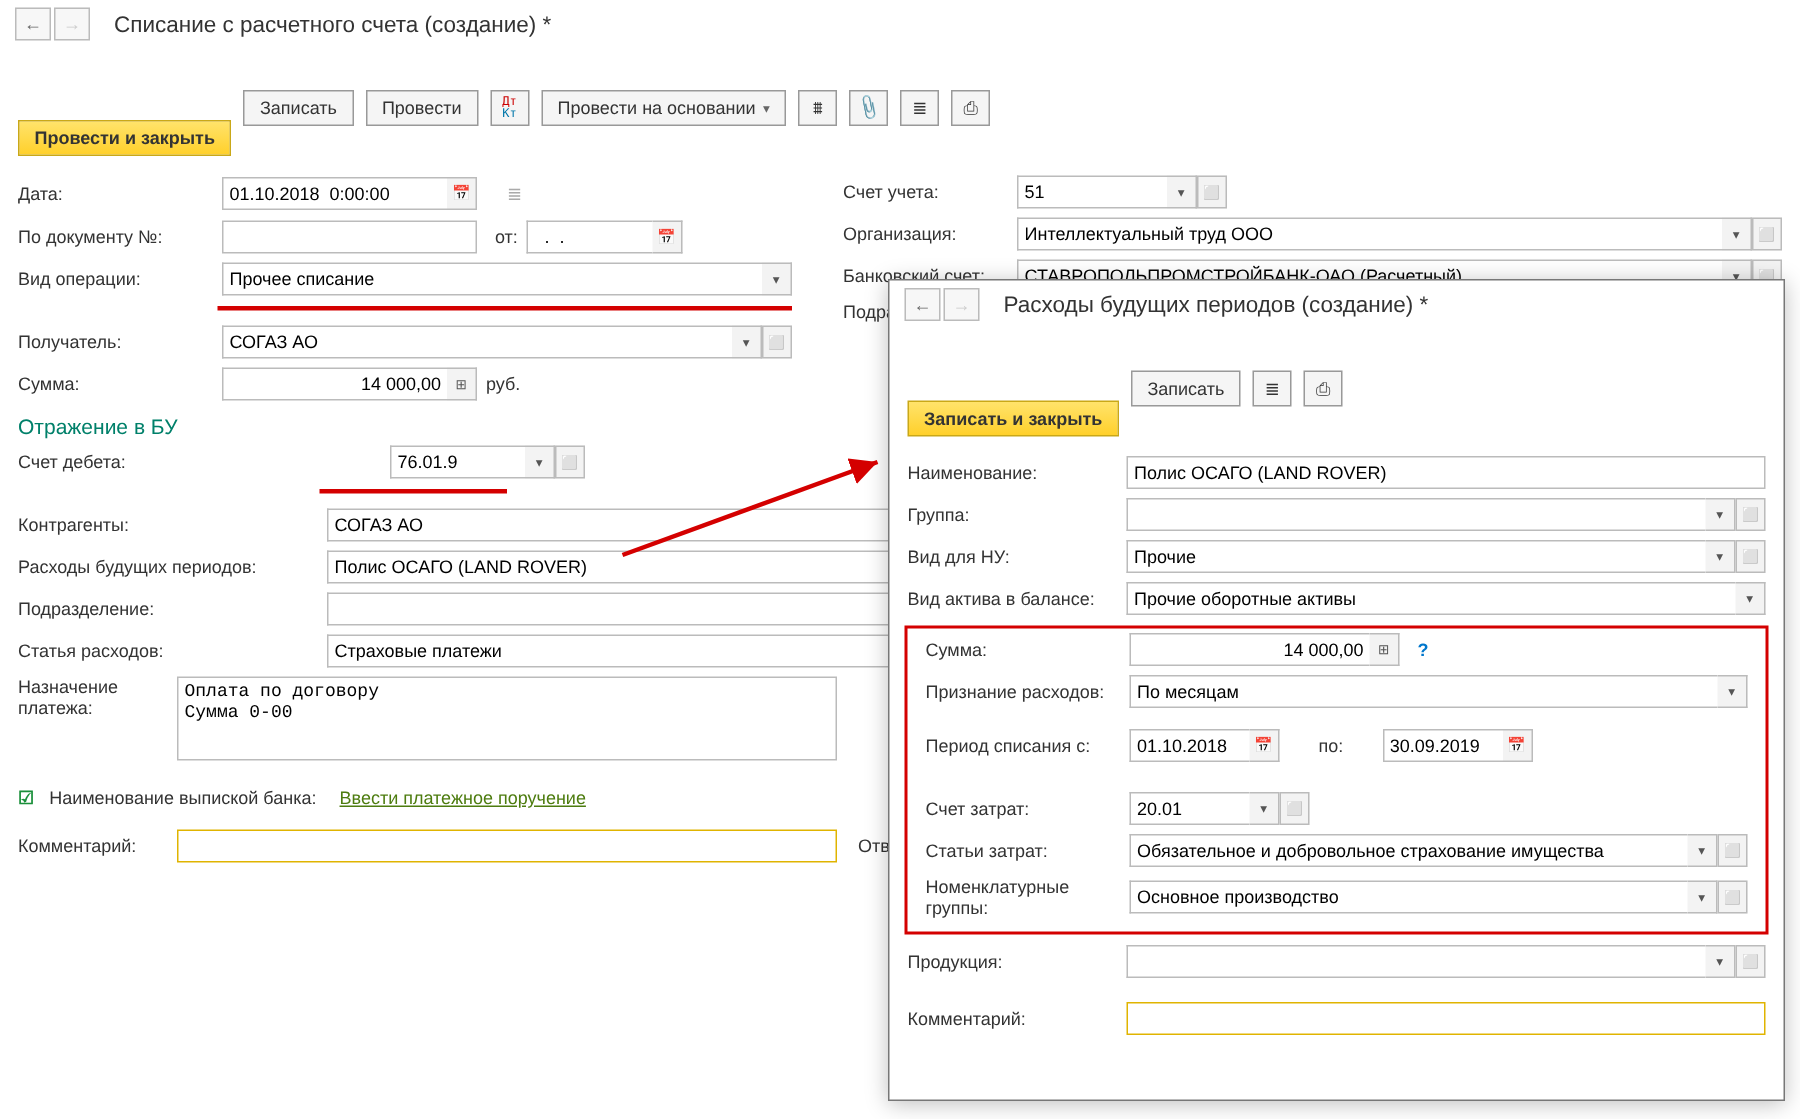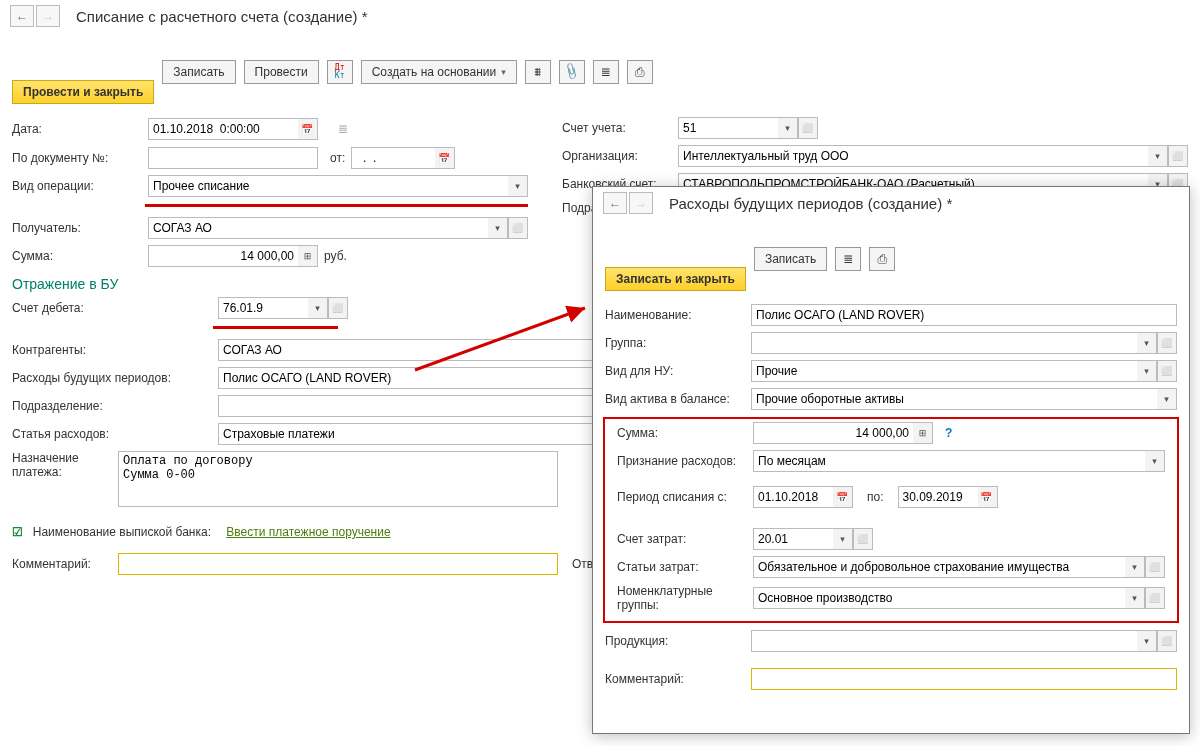--- a/index.html
+++ b/index.html
@@ -122,21 +122,21 @@
   <span>Списание с расчетного счета (создание) *</span>
 </div>
 
 <div class="toolbar">
   <span class="btn btn-primary">Провести и закрыть</span>
   <span class="btn">Записать</span>
   <span class="btn">Провести</span>
   <span class="btn btn-icon">
       <span class="dtkt-ic"><span style="color:#c00">Дт</span><br><span style="color:#07a">Кт</span></span>
     </span>
-  <span class="btn btn-dropdown">Создать на основании</span>
+  <span class="btn btn-dropdown">Провести на основании</span>
   <span class="btn btn-icon">⩩</span>
   <span class="btn btn-icon">
       <span class="attach-ic">📎</span>
     </span>
   <span class="btn btn-icon">≣</span>
   <span class="btn btn-icon">⎙</span>
 </div>
 
 <div class="two-col">
   <div class="col-left">
@@ -211,21 +211,21 @@
       <span class="lbl" style="width:50px">Подразд</span>
     </div>
   </div>
 </div>
 
 <div class="section-title">Отражение в БУ</div>
 
 <div class="form-row">
   <span class="lbl-wide">Счет дебета:</span>
   <span class="pick">
-      <input class="inp" style="width: 90px;" value="76.01.9">
+      <input class="inp" style="width: 90px; margin-left: 42px;" value="76.01.9">
       <span class="pick-btn chevron-ic"></span>
       <span class="pick-btn extern-ic"></span>
     </span>
 </div>
 <div style="margin:-4px 0 4px 213px;width:125px"><span class="red-underline"></span></div>
 
 <div class="form-row">
   <span class="lbl-wide">Контрагенты:</span>
   <span class="pick" style="width:430px">
       <input class="inp inp-txt" value="СОГАЗ АО" style="">
@@ -338,21 +338,21 @@
           <input class="inp inp-txt" value="По месяцам" style="">
           <span class="pick-btn chevron-ic"></span>
         </span>
     </div>
     <div class="form-row" style="margin-top:8px">
       <span class="lbl" style="width:130px">Период списания с:</span>
       <span class="pick">
           <input class="inp" style="width: 80px;" value="01.10.2018">
           <span class="pick-btn calendar-ic"></span>
         </span>
-      <span style="margin:0 8px">по:</span>
+      <span style="margin:0 20px">по:</span>
       <span class="pick">
           <input class="inp" style="width: 80px;" value="30.09.2019">
           <span class="pick-btn calendar-ic"></span>
         </span>
     </div>
     <div class="form-row" style="margin-top:14px">
       <span class="lbl" style="width:130px">Счет затрат:</span>
       <span class="pick">
           <input class="inp" style="width: 80px;" value="20.01">
           <span class="pick-btn chevron-ic"></span>

